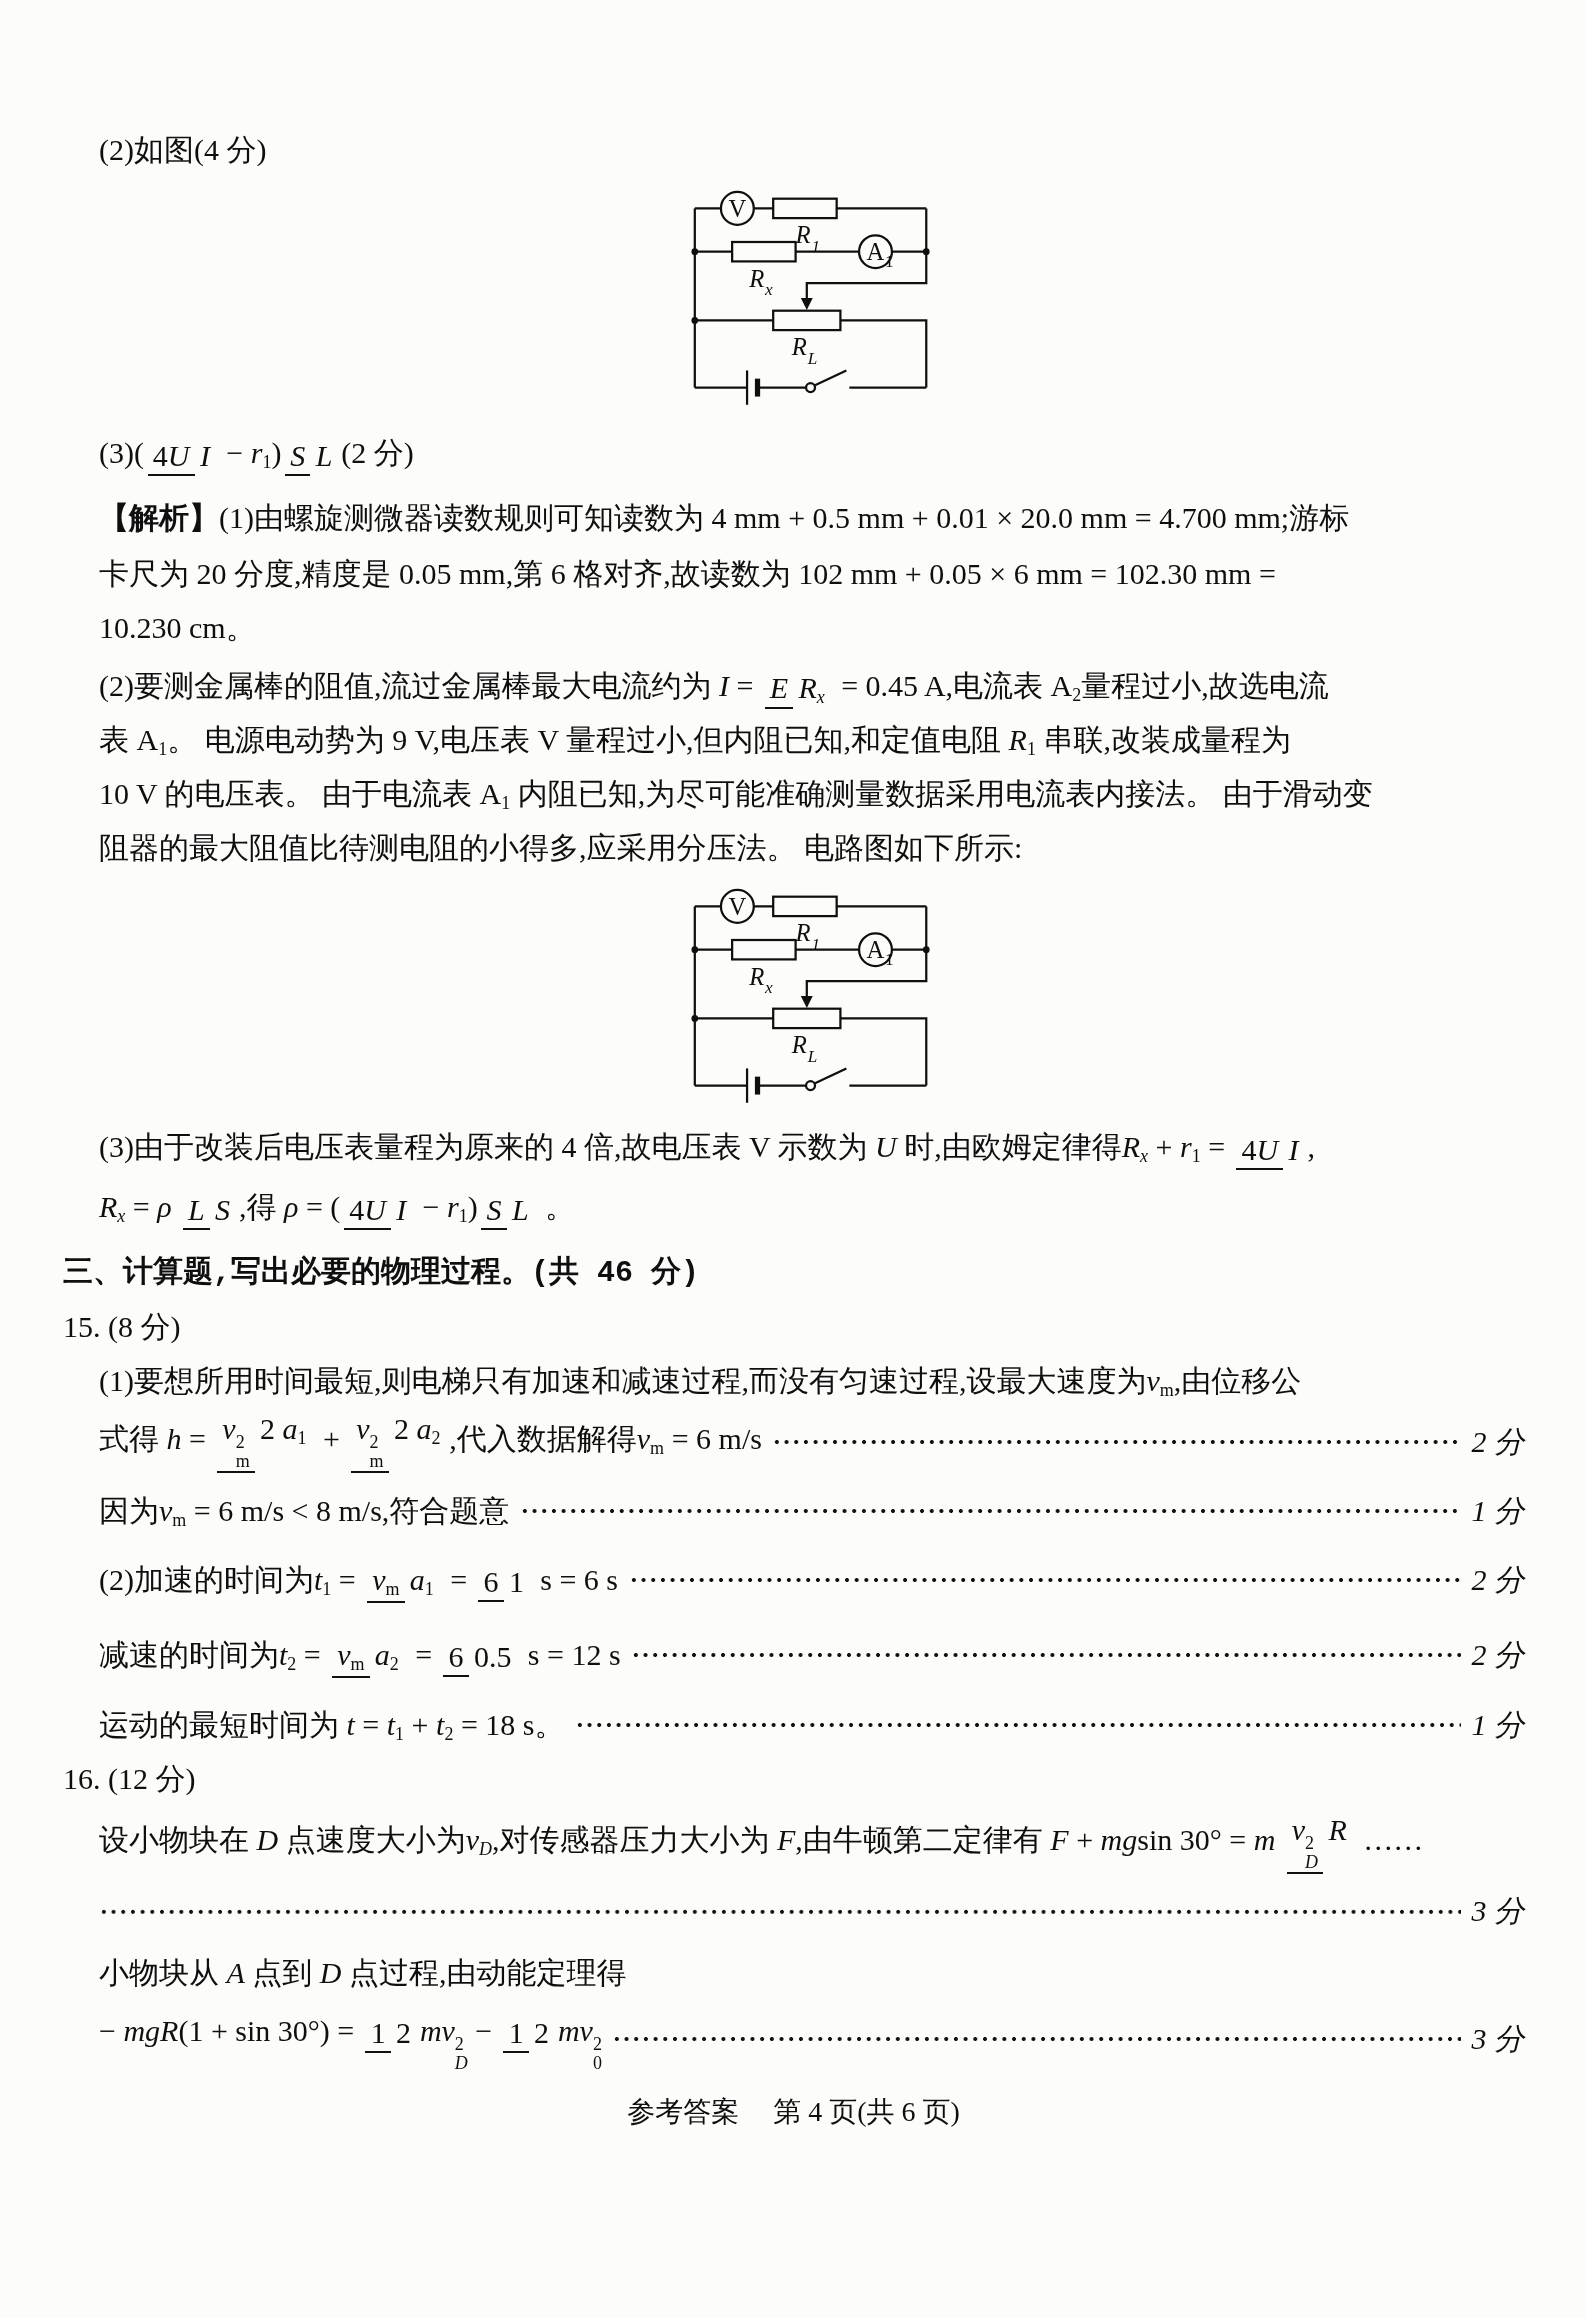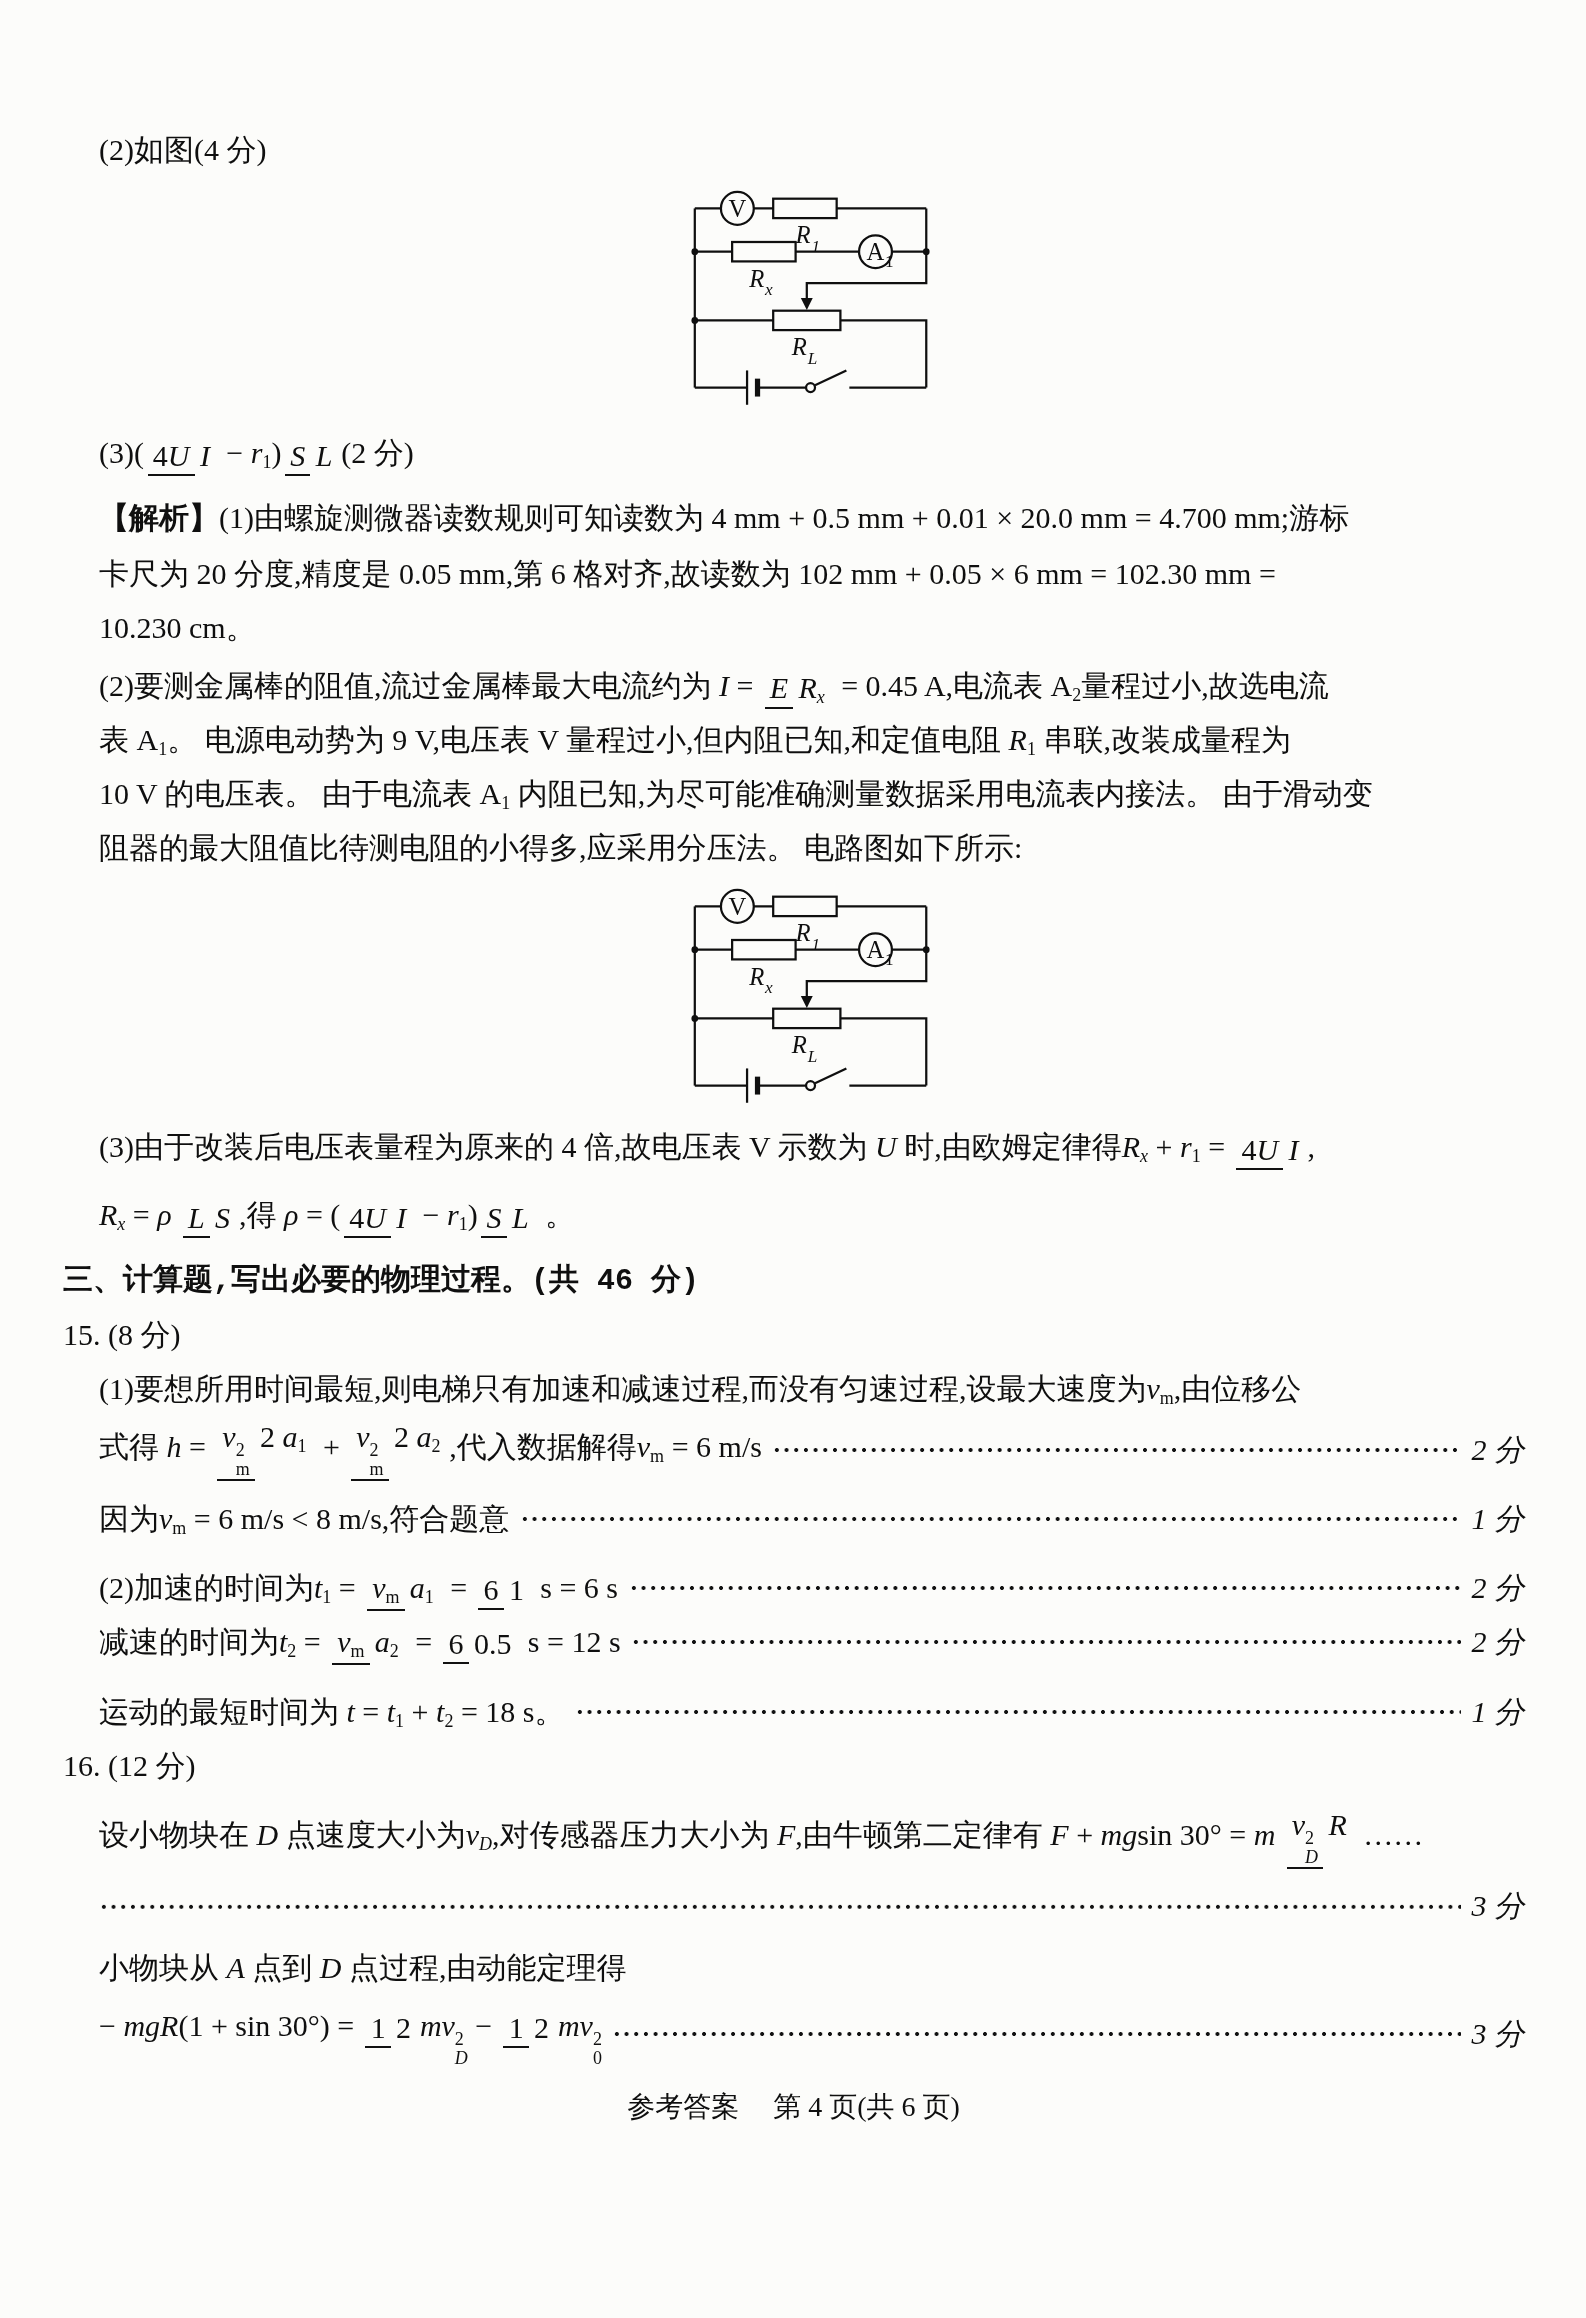--- a/index.html
+++ b/index.html
@@ -23,23 +23,23 @@
   .score-row{display:flex;align-items:center;}
   .score-row .fx{flex:0 0 auto;}
   .leader{flex:1 1 auto;height:9.7px;margin:0 10.5px;align-self:center;
     background-image:radial-gradient(circle,#111 1.7px,rgba(0,0,0,0) 2.2px);
     background-size:9.7px 9.7px;background-repeat:repeat-x;background-position:0 50%;}
   .score{flex:0 0 auto;white-space:pre;font-style:italic;}
   .circuit-wrap{display:flex;justify-content:center;padding-left:49px;}
   .ct{font-size:33px;font-family:"Liberation Serif","DejaVu Serif",serif;fill:#0f0f0f;}
   .cts{font-size:23px;}
   .footer{display:flex;justify-content:center;gap:34px;margin-top:19.4px;font-size:28px;}
-  .mt4{margin-top:3px}.mt6{margin-top:4.5px}.mt8{margin-top:14px}.mt10{margin-top:7.5px}
+  .mt4{margin-top:3px}.mt6{margin-top:4.5px}.mt8{margin-top:6px}.mt10{margin-top:7.5px}
   .mt12{margin-top:9px}.mt14{margin-top:10.5px}.mt16{margin-top:12px}.mt20{margin-top:15px}
-  .mt22{margin-top:16.4px}.mt28{}
+  .mt22{margin-top:16.4px}.mt28{margin-top:21px}
 </style>
 </head>
 <body>
 
 <div class="page">
 
   <div class="line para">(2)如图(4 分)</div>
 
   <div class="circuit-wrap mt12">
     <svg width="284" height="224" viewBox="0 0 380 300" style="font-size:40px">

